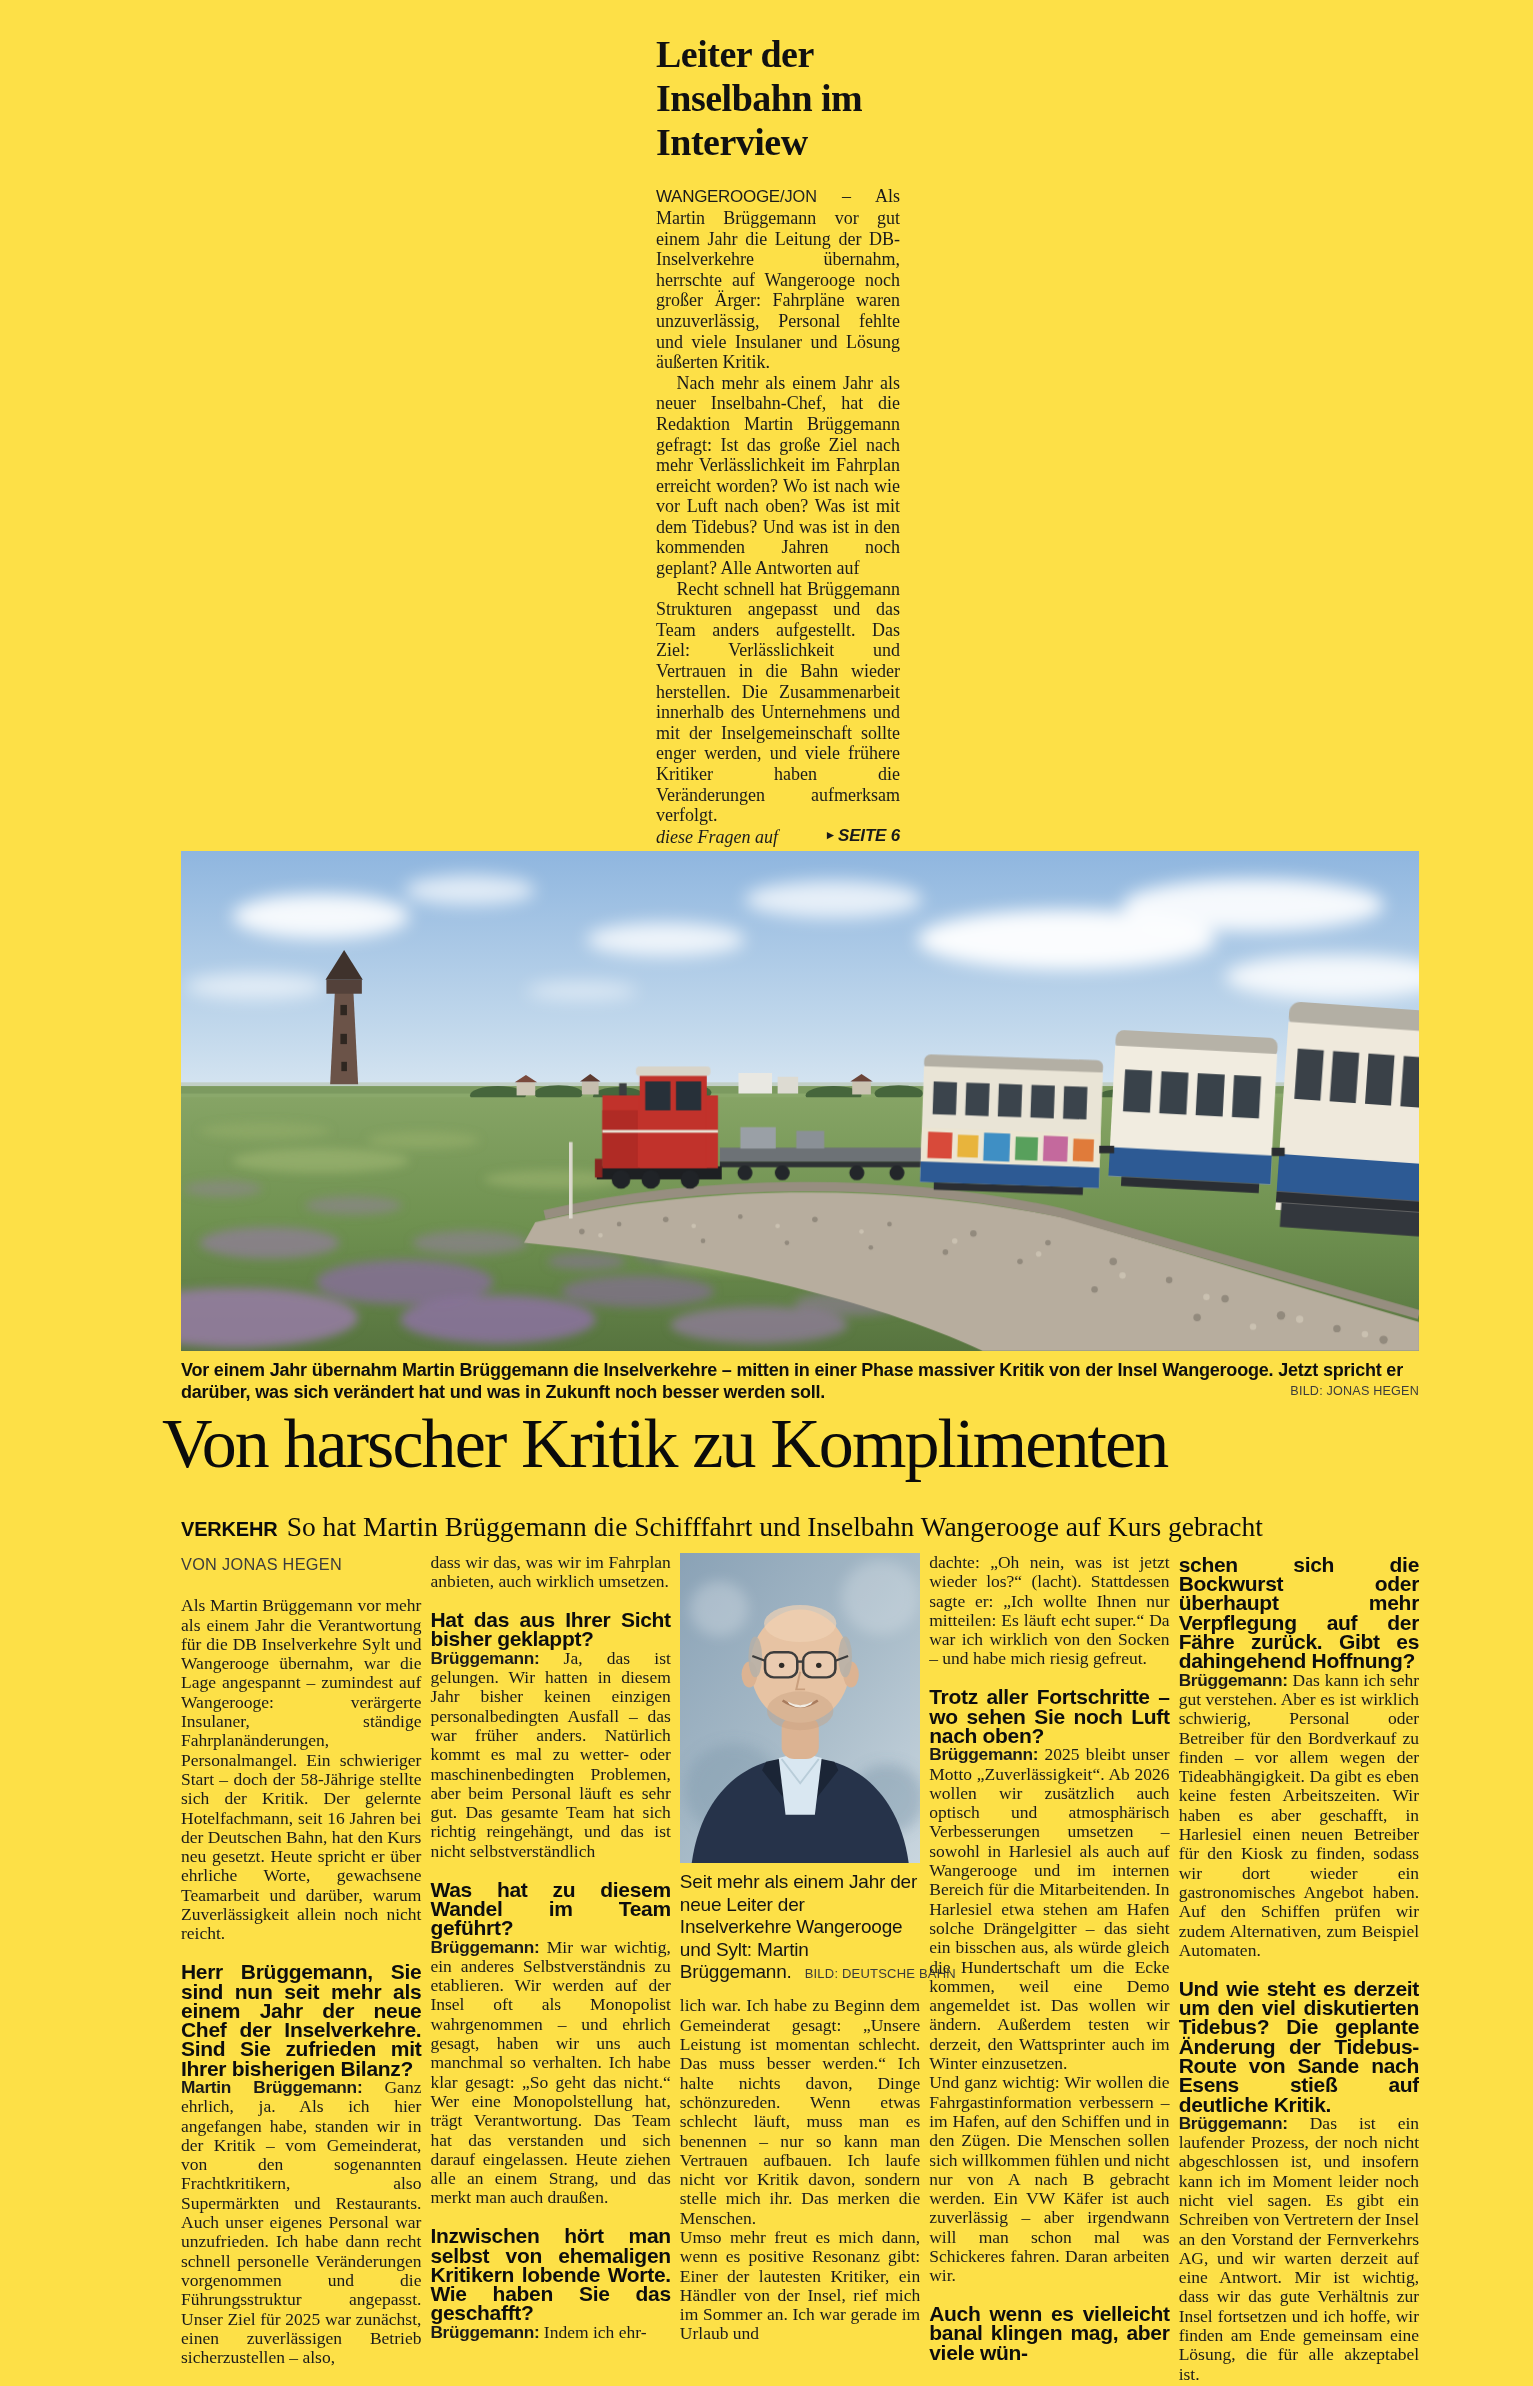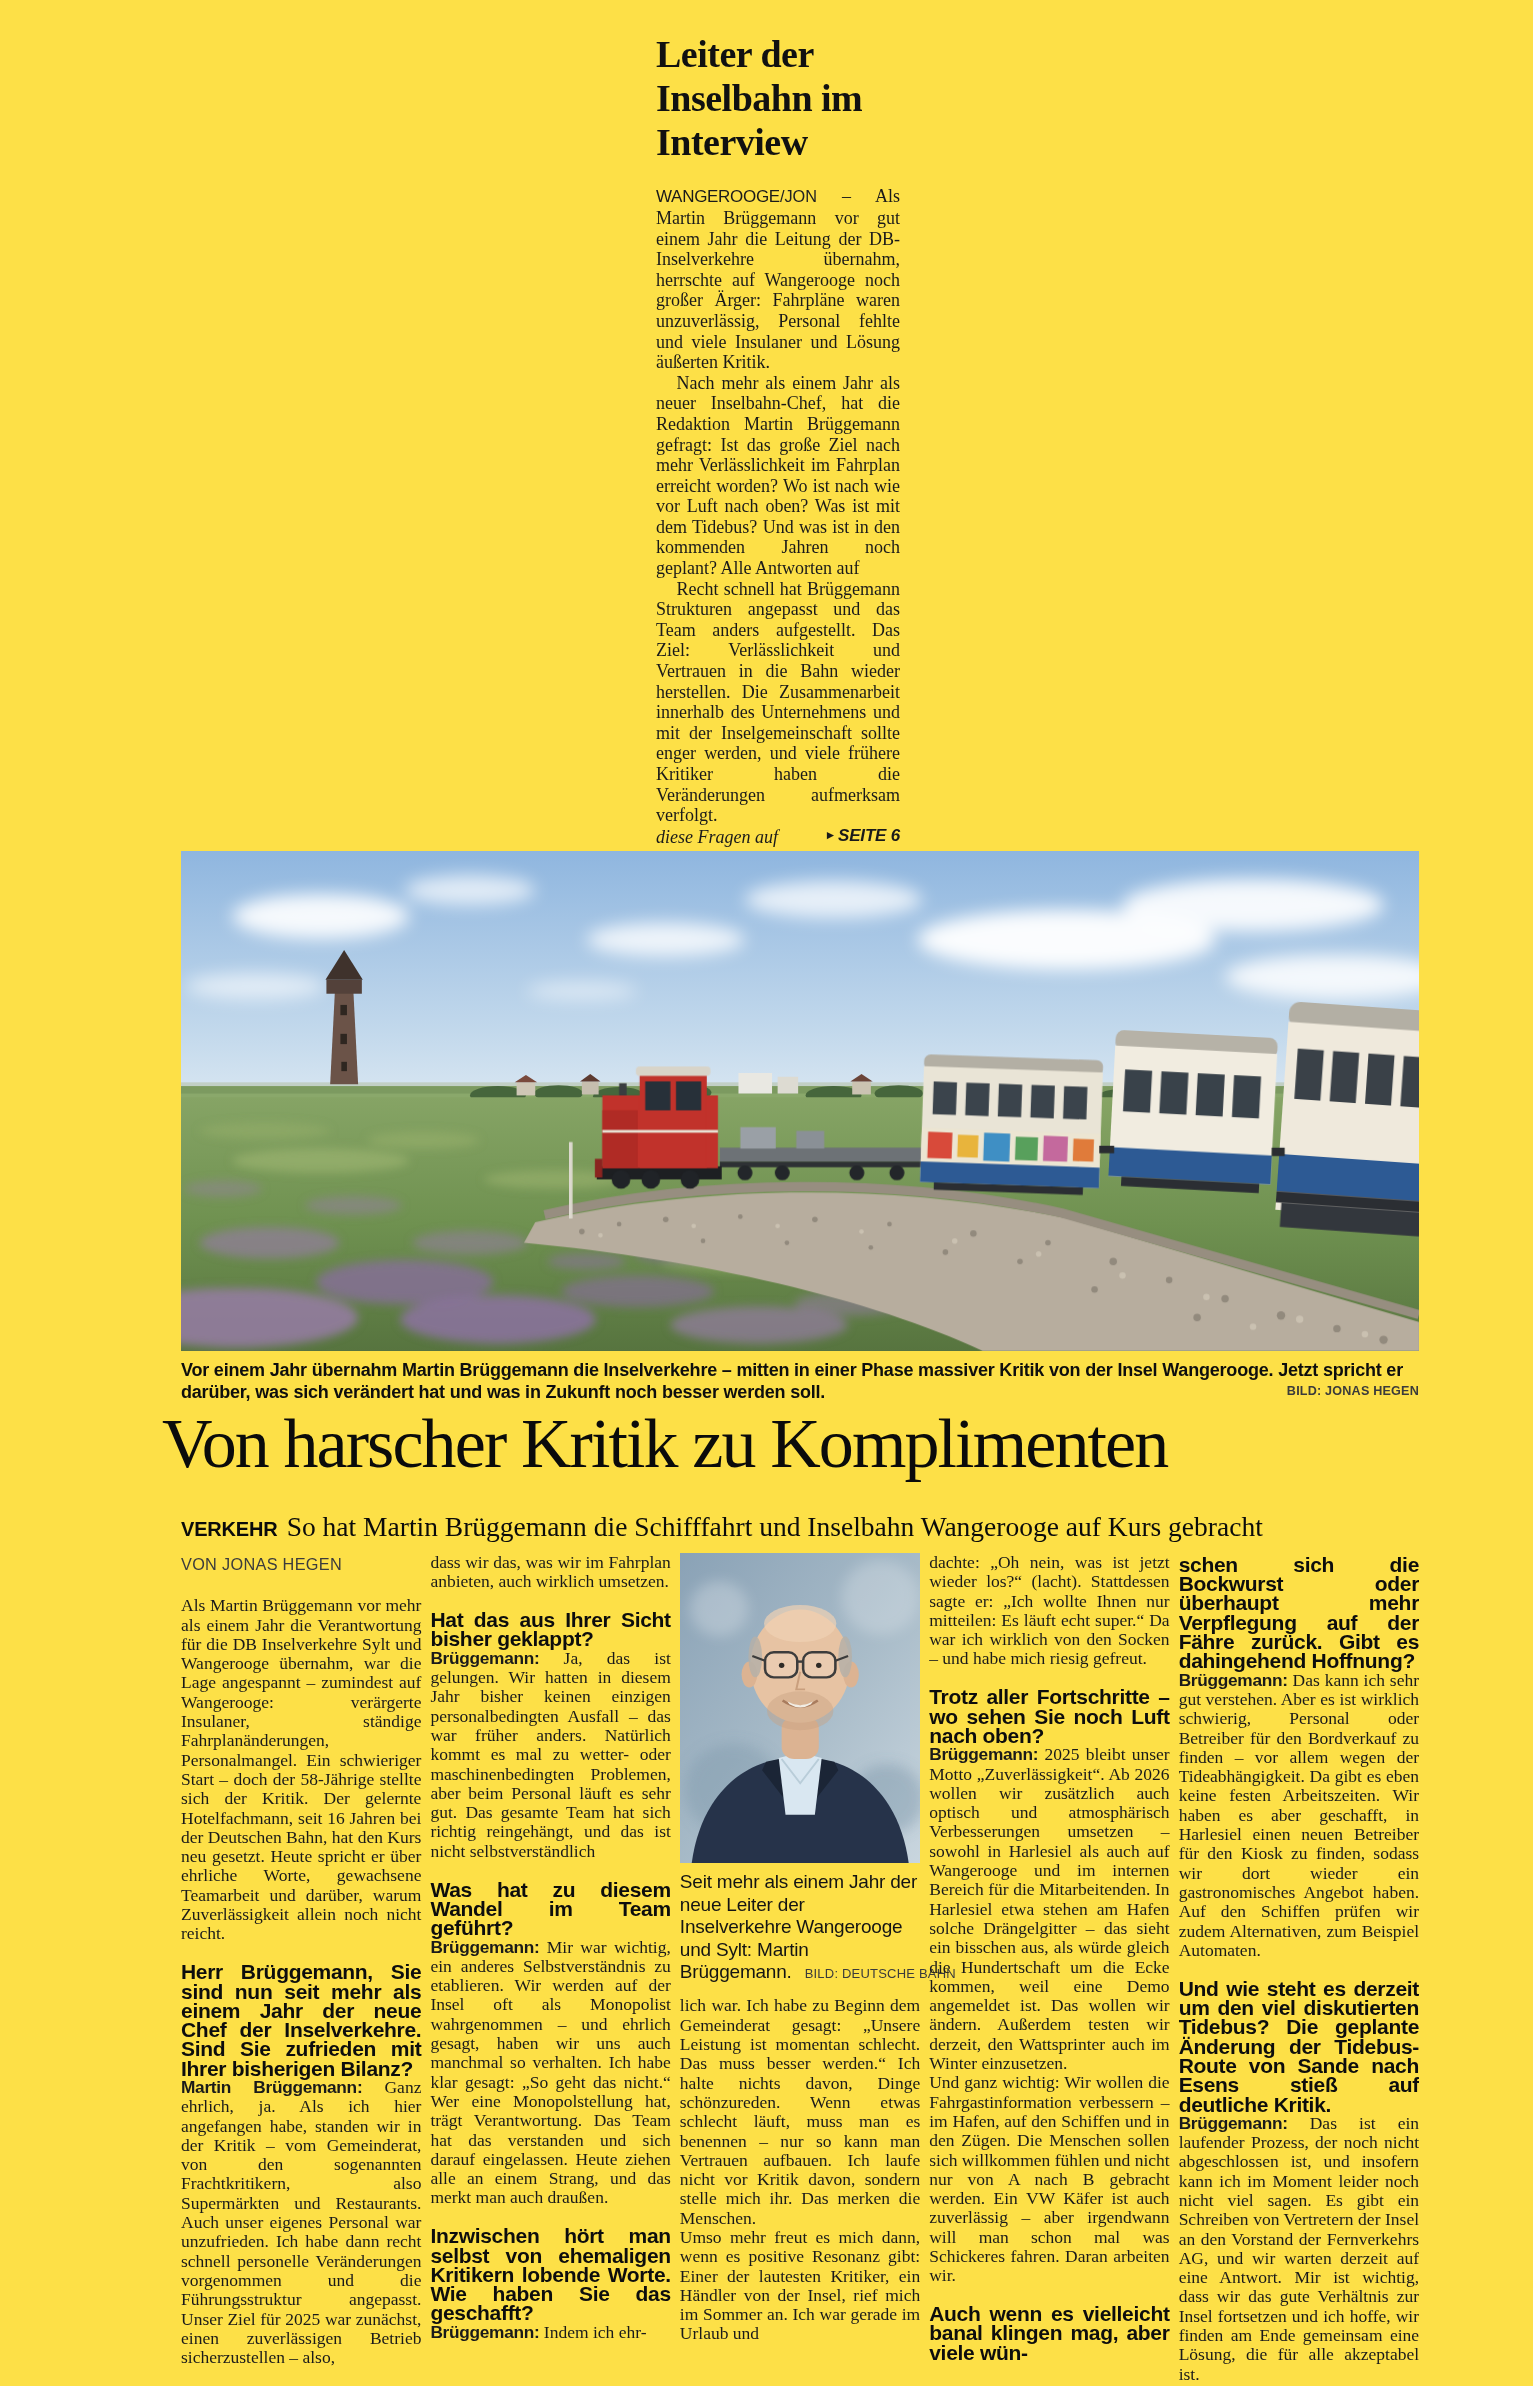--- a/index.html
+++ b/index.html
@@ -15,21 +15,21 @@
   .tag-auth{font-family:"Liberation Sans",sans-serif;font-size:16.3px;color:#222;}
   .jumpline{display:flex;justify-content:space-between;align-items:flex-end;font-size:18px;line-height:20.5px;font-style:italic;}
   .jump{font-family:"Liberation Sans",sans-serif;font-weight:700;font-size:17px;letter-spacing:-0.2px;white-space:nowrap;}
   .jump .arrow{font-size:12px;position:relative;top:-1.9px;margin-right:1.9px;}
   
   .photo-main{position:absolute;left:181px;top:851px;width:1238px;height:500px;overflow:hidden;background:#9fc1e3;}
   .photo-main svg{display:block;width:100%;height:100%;}
   .caption-main{position:absolute;left:181px;top:1359px;width:1238px;
         font-family:"Liberation Sans",sans-serif;font-weight:700;font-size:18px;
         line-height:22px;letter-spacing:-0.2px;color:#0e0e0e;}
-  .caption-credit{position:absolute;right:0;bottom:0.9px;font-weight:700;font-size:12.6px;
+  .caption-credit{position:absolute;right:0;bottom:0.9px;font-weight:400;font-size:12.6px;
         letter-spacing:0.2px;color:#3b3b3b;text-align:center;}
   
   .headline-main{position:absolute;left:162px;top:1406px;width:1254px;margin:0;
         font-family:"Liberation Serif",serif;font-weight:400;font-size:70px;line-height:76px;
         letter-spacing:-1.9px;color:#0b0b0b;}
   .kicker{position:absolute;left:181px;top:1511px;width:1238px;white-space:nowrap;}
   .kicker-tag{font-family:"Liberation Sans",sans-serif;font-weight:700;font-size:20px;
         letter-spacing:-0.2px;color:#0b0b0b;margin-right:9.3px;}
   .kicker-text{font-family:"Liberation Serif",serif;font-size:27.5px;color:#0b0b0b;}
   

